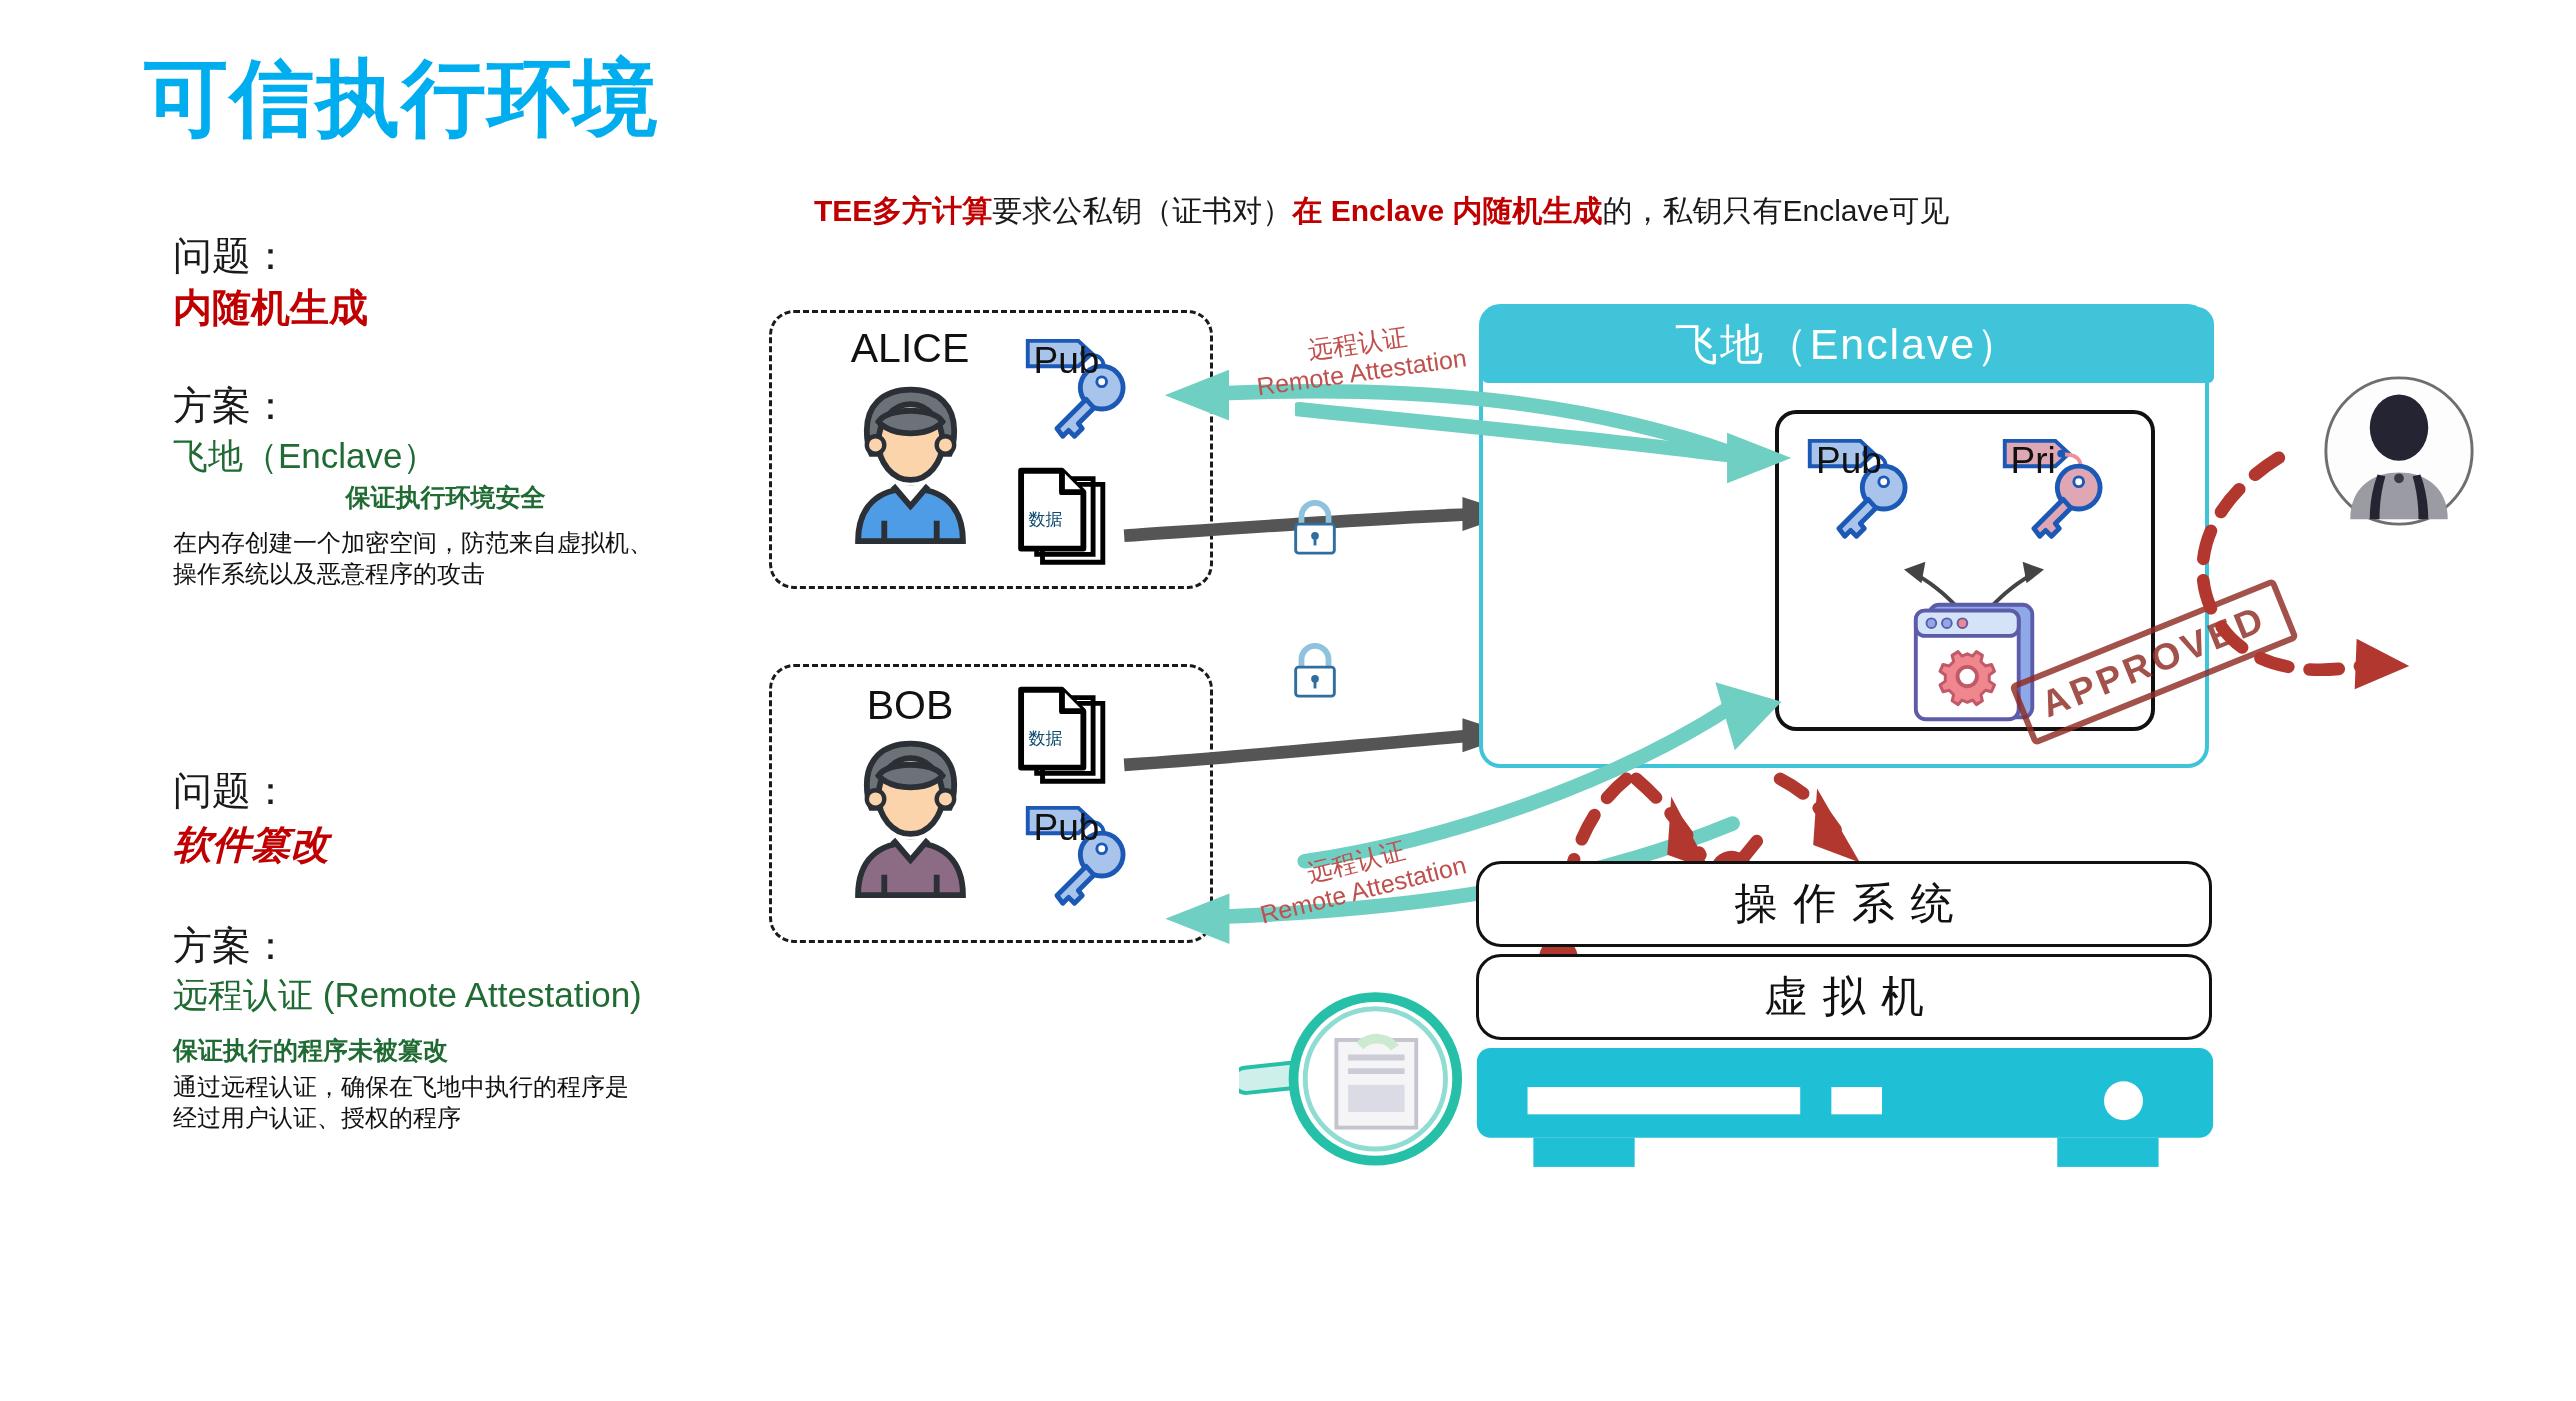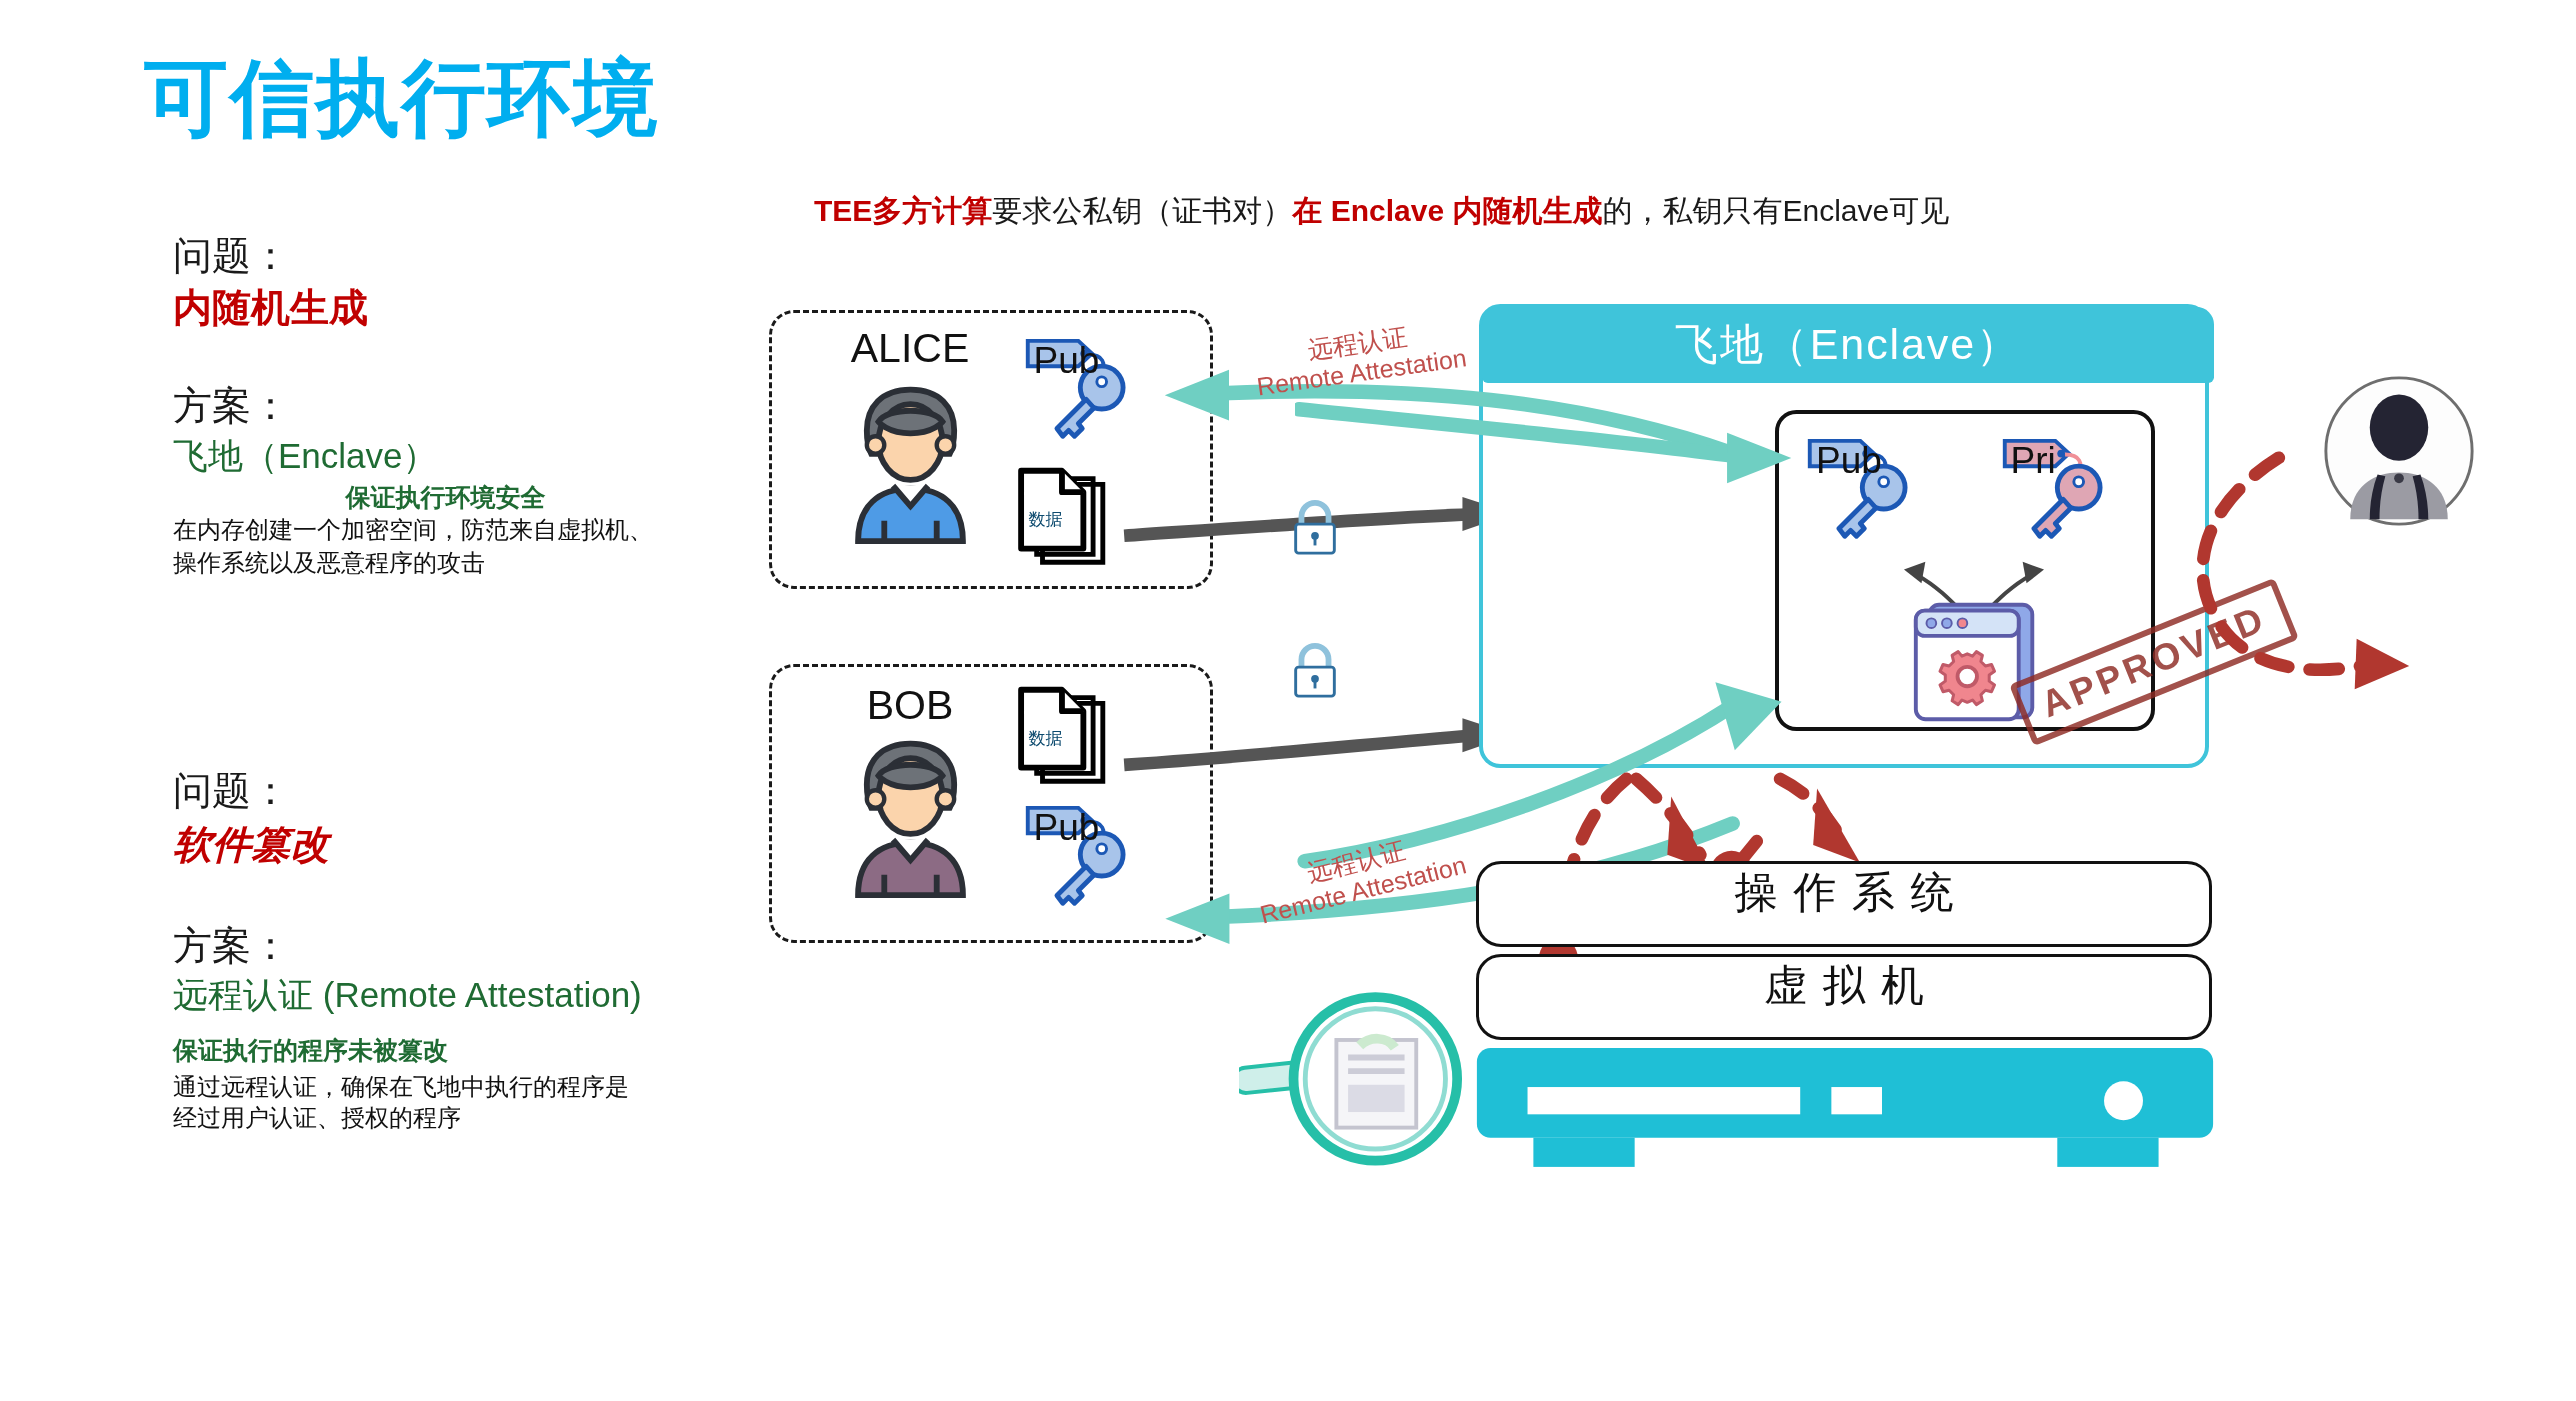--- a/index.html
+++ b/index.html
@@ -35,41 +35,41 @@
                  border:4.9px solid #3FC4DA;border-radius:21.4px;background:#fff;box-sizing:border-box;}
   #enclave-header{position:absolute;left:-1px;top:-1px;width:732px;height:76px;
                   background:#3FC4DA;border-radius:17.5px 17.5px 5.8px 5.8px;
                   display:flex;align-items:center;justify-content:center;}
   #enclave-header-label{color:#fff;font-size:43px;letter-spacing:1.9px;white-space:nowrap;}
   #enclave-inner{position:absolute;left:292px;top:102px;width:380px;height:321px;
                  border:4.9px solid #111;border-radius:21.4px;background:#fff;box-sizing:border-box;}
 
   
   .stack-bar{border:3.9px solid #111;border-radius:25px;background:#fff;box-sizing:border-box;
-             display:flex;justify-content:center;}
+             display:flex;align-items:center;justify-content:center;}
   .stack-bar span{font-size:43px;letter-spacing:15.6px;color:#111;white-space:nowrap;
                   text-indent:15.6px;}
 
   
   .att-label{color:#C0504D;font-size:25px;line-height:1.15;white-space:nowrap;text-align:center;}
   .doc-label{font-size:17px;color:#0c4a6e;white-space:nowrap;}
   .keytag-label{font-size:37px;color:#111;white-space:nowrap;}
 </style>
 </head>
 <body>
 
 <div class="abs" id="page-title">可信执行环境</div>
 
 <div class="abs col-left" style="top:234px;">
   <div class="q-label">问题：</div>
   <div class="q-value" style="margin-top:5.8px;">内随机生成</div>
   <div class="s-label" style="margin-top:53px;">方案：</div>
   <div class="s-title" style="margin-top:5.8px;">飞地（Enclave）</div>
   <div class="s-sub" style="margin-top:5px;text-align:center;">保证执行环境安全</div>
-  <div class="s-desc" style="margin-top:4px;font-family:Liberation Mono, monospace;">在内存创建一个加密空间，防范来自虚拟机、</div>
+  <div class="s-desc" style="margin-top:15px;">在内存创建一个加密空间，防范来自虚拟机、</div>
   <div class="s-desc">操作系统以及恶意程序的攻击</div>
 </div>
 
 <div class="abs col-left" style="top:769px;">
   <div class="q-label">问题：</div>
   <div class="q-value" style="margin-top:8px;font-style:italic;">软件篡改</div>
   <div class="s-label" style="margin-top:55px;">方案：</div>
   <div class="s-title" style="margin-top:5.8px;">远程认证 (Remote Attestation)</div>
   <div class="s-sub" style="margin-top:19px;">保证执行的程序未被篡改</div>
   <div class="s-desc" style="margin-top:5.8px;">通过远程认证，确保在飞地中执行的程序是</div>

